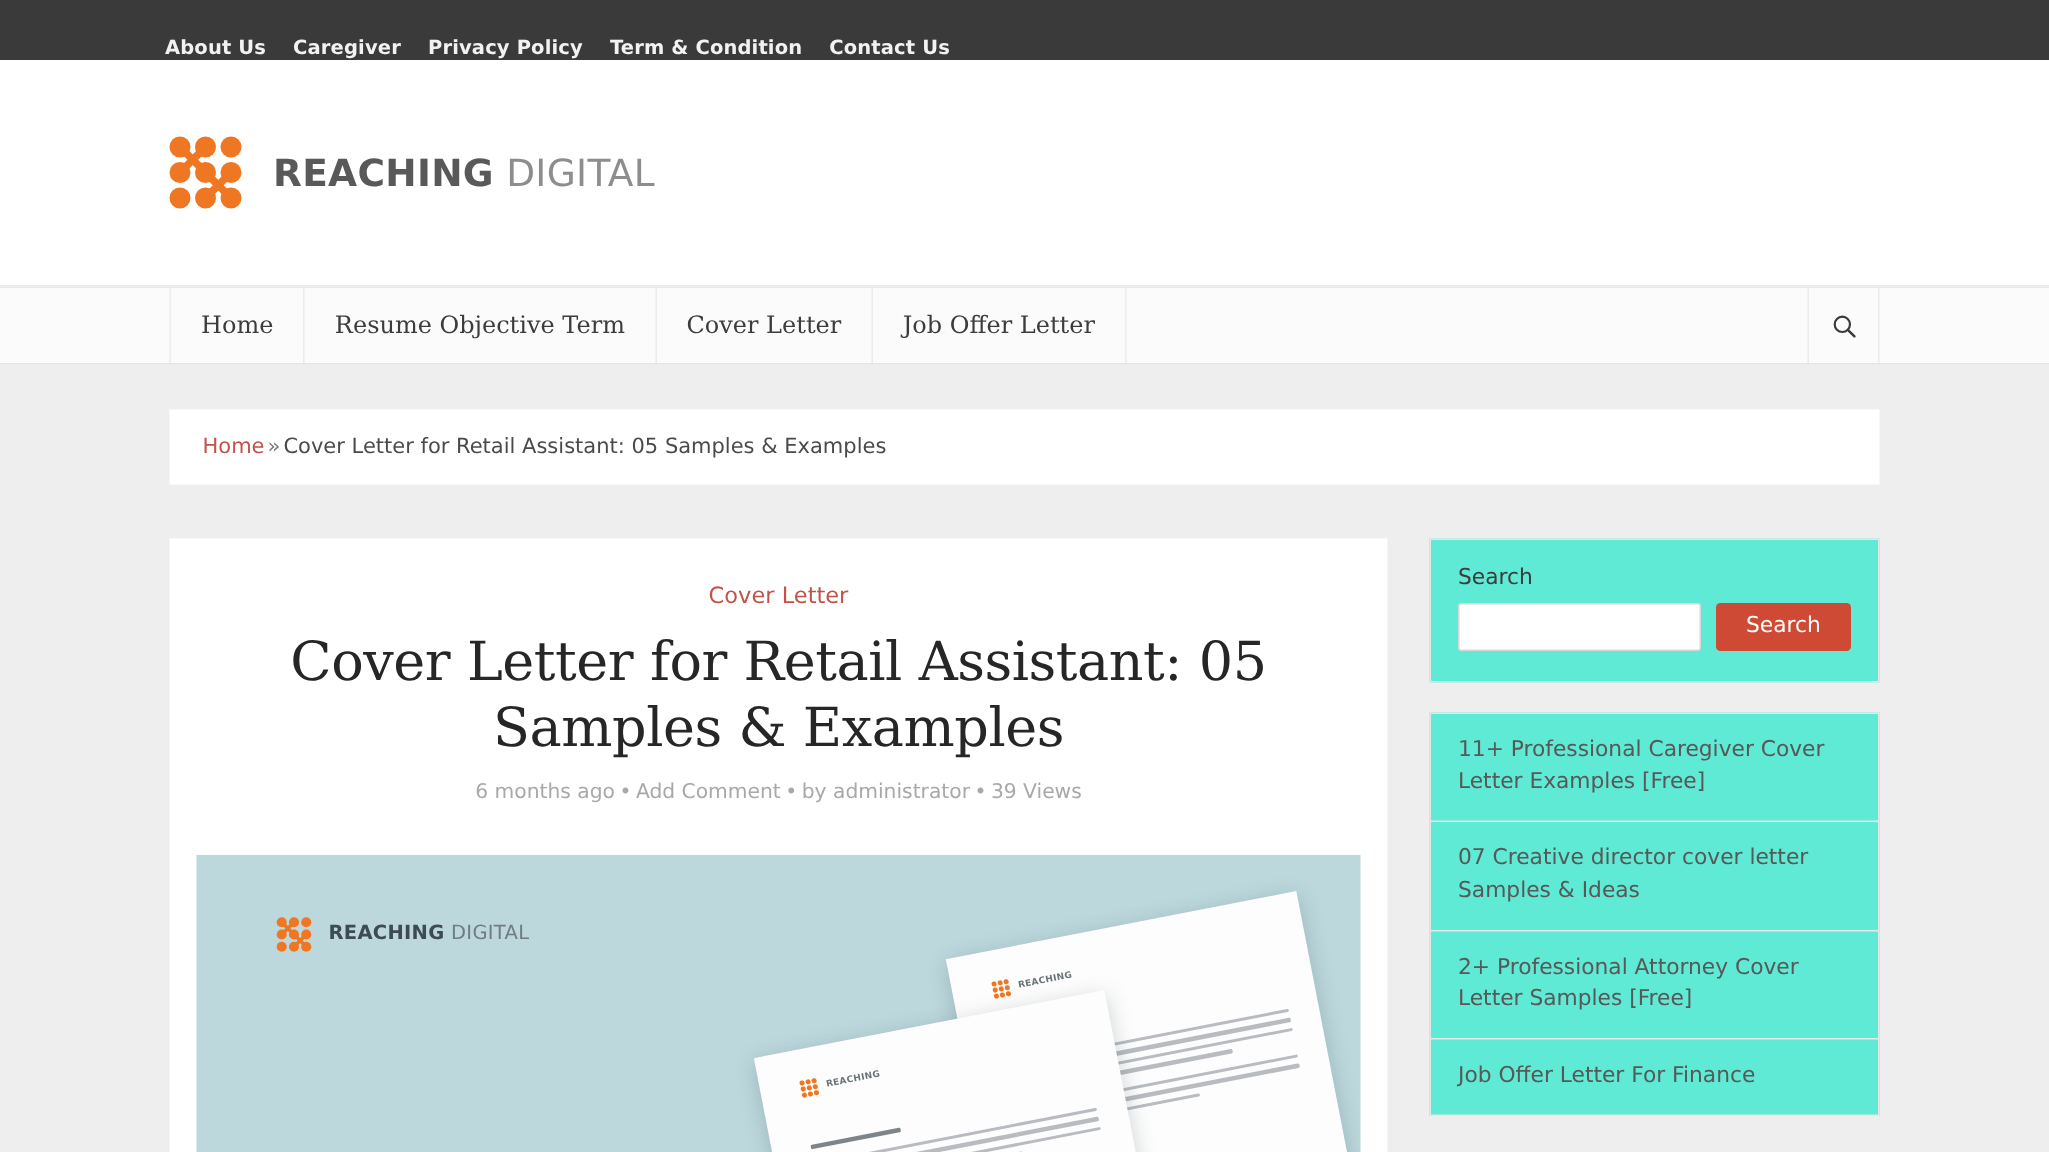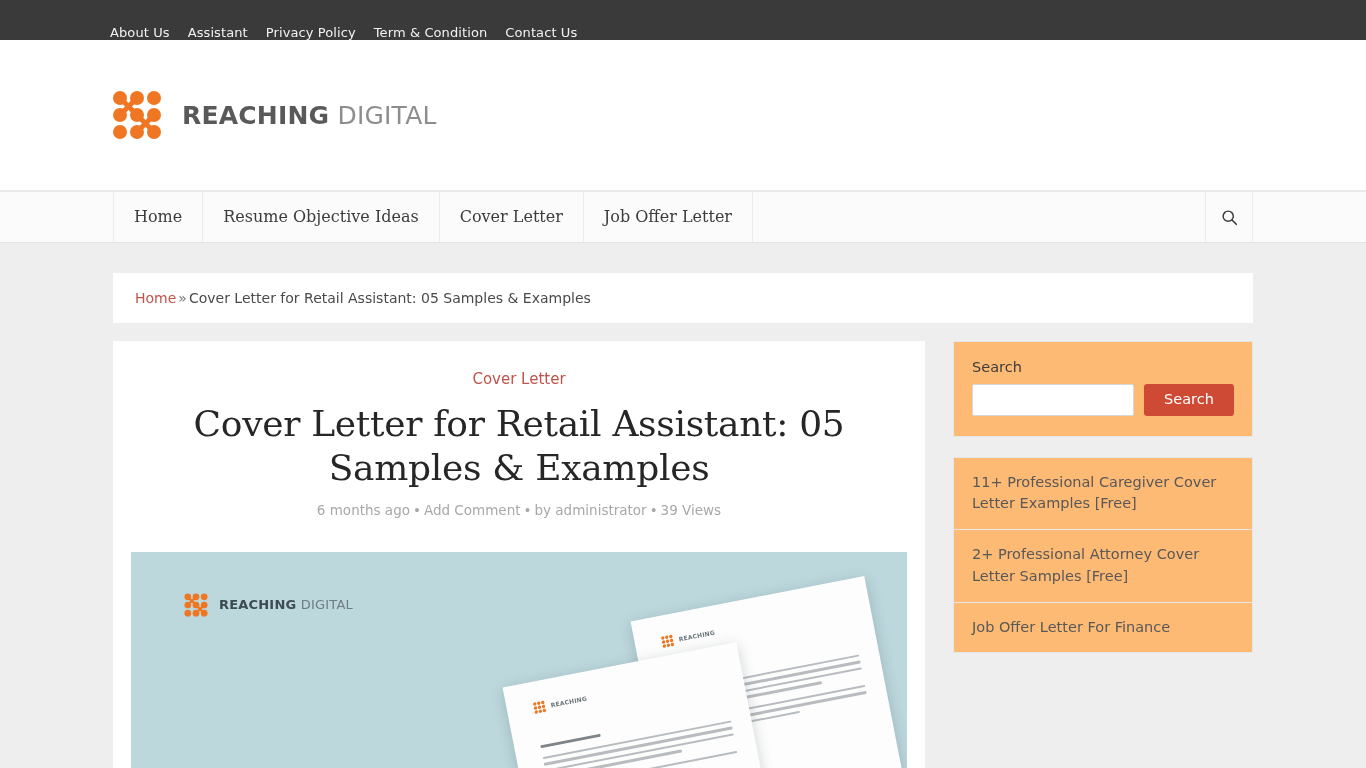--- a/index.html
+++ b/index.html
@@ -17,21 +17,21 @@
     height: 40px;
     background: #3a3a3a;
     display: flex;
     align-items: center;
     padding-left: 110px;
   }
   .topbar-nav { display: flex; align-items: center; gap: 18px; }
   .topbar-link {
     color: #f2f2f2;
     font-size: 13px;
-    font-weight: 400;
+    font-weight: 700;
     letter-spacing: .1px;
     text-decoration: none;
     line-height: 1;
     cursor: pointer;
     margin-top: 24px;
   }
 
   
   .masthead {
     height: 151px;
@@ -92,21 +92,21 @@
 
   
   .page {
     padding: 30px 113px 0 113px;
   }
   .breadcrumb-card {
     background: #ffffff;
     padding: 16px 22px;
     font-size: 14px;
     color: #555;
-    margin-bottom: 18px;
+    margin-bottom: 36px;
     line-height: 1.3;
   }
   .bc-home { color: #c0544a; text-decoration: none; cursor: pointer; }
   .bc-sep { color: #777; padding: 0 2px; }
   .bc-current { color: #4a4a4a; }
 
   .columns { display: flex; gap: 28px; align-items: flex-start; }
 
   
   .article {
@@ -192,21 +192,21 @@
   .paper-logo { width: 13px; height: 13px; display: block; }
   .paper-brandtext { font-size: 6px; font-weight: 700; color: #6b7478; letter-spacing: .2px; }
   .paper-lines { position: absolute; left: 26px; right: 20px; top: 64px; }
   .pline { height: 2.5px; background: #b8bcc0; border-radius: 1px; margin-bottom: 4px; }
   .pline.short { width: 32%; background: #7d858a; }
   .pline.gap { margin-bottom: 9px; }
 
   
   .sidebar { width: 300px; }
   .widget {
-    background: #fdba74;
+    background: #5eead4;
     border: 1px solid #e6e6e6;
     margin-bottom: 20px;
   }
   .widget-search { padding: 18px 18px 20px 18px; }
   .search-label {
     font-size: 14.5px;
     color: #3c3c3c;
     display: block;
     margin-bottom: 9px;
     line-height: 1;
@@ -250,21 +250,21 @@
     text-decoration: none;
     display: block;
   }
 </style>
 </head>
 <body>
 
 <div class="topbar">
   <nav class="topbar-nav">
     <a class="topbar-link">About Us</a>
-    <a class="topbar-link">Assistant</a>
+    <a class="topbar-link">Caregiver</a>
     <a class="topbar-link">Privacy Policy</a>
     <a class="topbar-link">Term &amp; Condition</a>
     <a class="topbar-link">Contact Us</a>
   </nav>
 </div>
 
 <header class="masthead">
   <a class="brand">
     <svg class="logo-mark" viewBox="0 0 54 54">
       <g stroke="#ef7723" stroke-width="5" stroke-linecap="round">
@@ -285,21 +285,21 @@
           <circle cx="44" cy="44" r="7"></circle>
       </g>
     </svg>
     <span class="brand-text"><span class="brand-strong">REACHING</span><span class="brand-light"> DIGITAL</span></span>
   </a>
 </header>
 
 <nav class="mainnav">
   <div class="nav-items">
     <div class="nav-item">Home</div>
-    <div class="nav-item">Resume Objective Ideas</div>
+    <div class="nav-item">Resume Objective Term</div>
     <div class="nav-item">Cover Letter</div>
     <div class="nav-item">Job Offer Letter</div>
   </div>
   <div class="nav-spacer"></div>
   <div class="nav-search">
     <svg width="17" height="17" viewBox="0 0 20 20">
       <circle cx="8.5" cy="8.5" r="6" fill="none" stroke="#3a3a3a" stroke-width="1.7"></circle>
       <line x1="13" y1="13" x2="18" y2="18" stroke="#3a3a3a" stroke-width="1.9" stroke-linecap="round"></line>
     </svg>
   </div>
@@ -415,20 +415,23 @@
           <input class="search-input" type="text" value="" placeholder="" style="">
           <button class="search-submit">Search</button>
         </div>
       </div>
 
       <div class="widget widget-posts">
         <div class="post-item">
           <a class="post-item-link">11+ Professional Caregiver Cover Letter Examples [Free]</a>
         </div>
         <div class="post-item">
+          <a class="post-item-link">07 Creative director cover letter Samples &amp; Ideas</a>
+        </div>
+        <div class="post-item">
           <a class="post-item-link">2+ Professional Attorney Cover Letter Samples [Free]</a>
         </div>
         <div class="post-item">
           <a class="post-item-link">Job Offer Letter For Finance</a>
         </div>
       </div>
 
     </aside>
   </div>
 </div>

